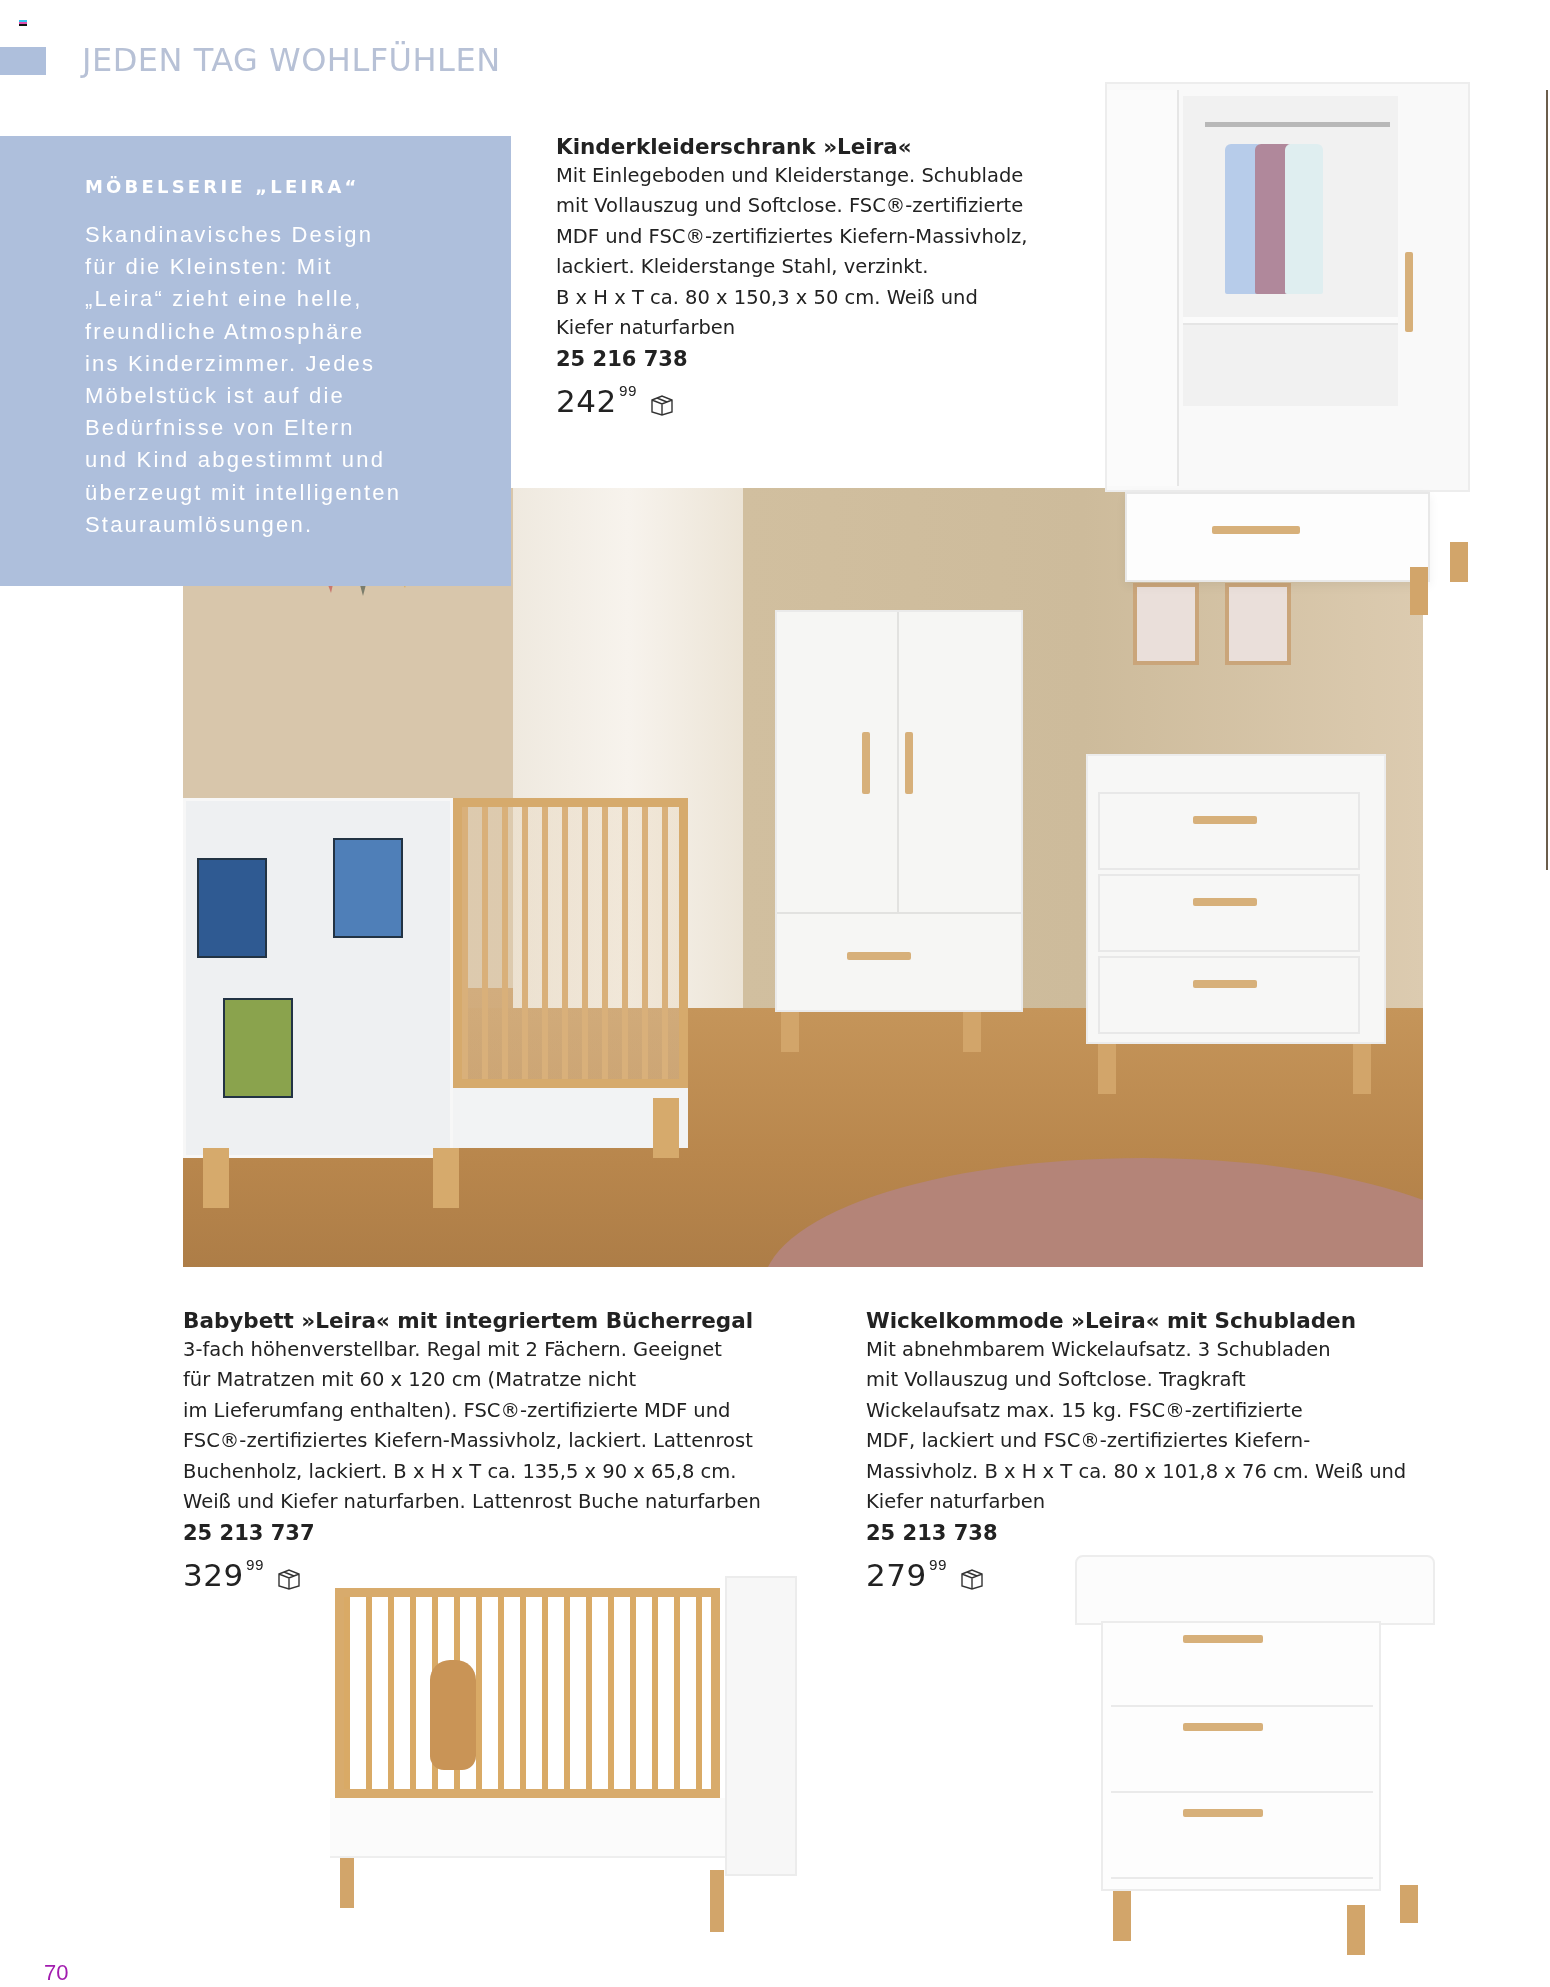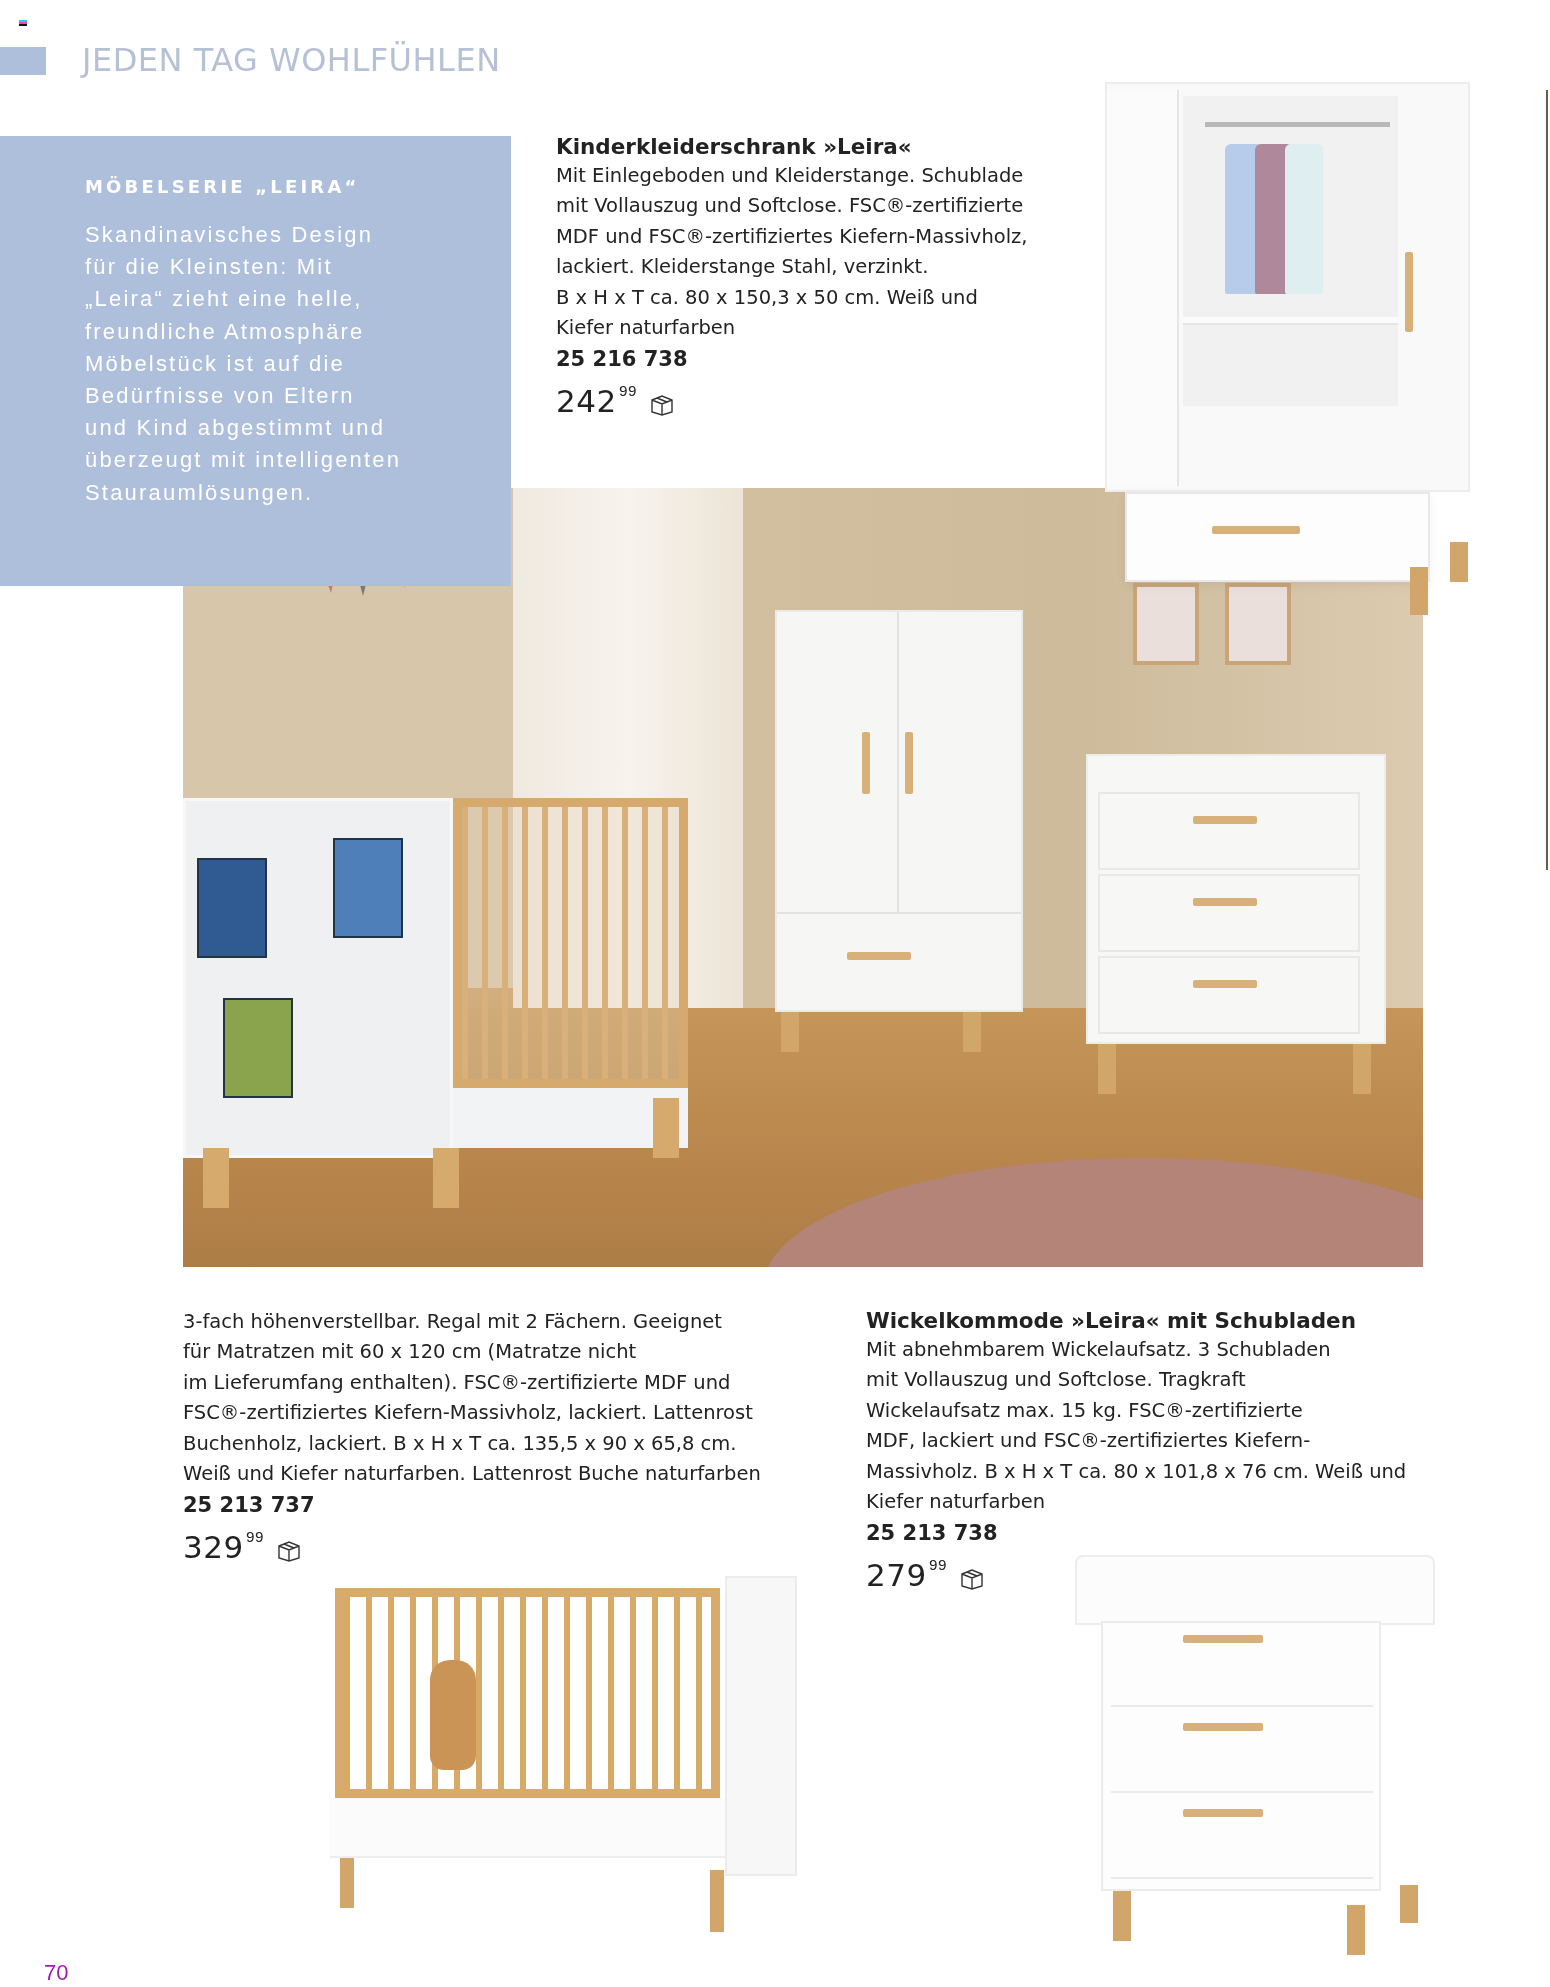--- a/index.html
+++ b/index.html
@@ -150,20 +150,21 @@
   <div class="leg" style="left:1170px;top:556px;height:50px;"></div>
 </div>
 
 <div class="intro-box">
   <h2 class="intro-title">MÖBELSERIE „LEIRA“</h2>
   <div class="intro-text">
     <div>Skandinavisches Design</div>
     <div>für die Kleinsten: Mit</div>
     <div>„Leira“ zieht eine helle,</div>
     <div>freundliche Atmosphäre</div>
+    <div>ins Kinderzimmer. Jedes</div>
     <div>Möbelstück ist auf die</div>
     <div>Bedürfnisse von Eltern</div>
     <div>und Kind abgestimmt und</div>
     <div>überzeugt mit intelligenten</div>
     <div>Stauraumlösungen.</div>
   </div>
 </div>
 
 <div class="product prod-wardrobe">
   <div class="p-title">Kinderkleiderschrank »Leira«</div>
@@ -194,20 +195,21 @@
   <div class="shelf"></div>
   <div class="handle-v" style="left:300px;top:170px;height:80px;"></div>
   <div class="drawer">
     <div class="handle-h" style="left:85px;top:32px;width:88px;"></div>
   </div>
   <div class="leg" style="left:305px;top:485px;height:48px;"></div>
   <div class="leg" style="left:345px;top:460px;height:40px;"></div>
 </div>
 
 <div class="product prod-crib">
+  <div class="p-title">Babybett »Leira« mit integriertem Bücherregal</div>
   <div class="p-desc">3-fach höhenverstellbar. Regal mit 2 Fächern. Geeignet
 für Matratzen mit 60 x 120 cm (Matratze nicht
 im Lieferumfang enthalten). FSC®-zertifizierte MDF und
 FSC®-zertifiziertes Kiefern-Massivholz, lackiert. Lattenrost
 Buchenholz, lackiert. B x H x T ca. 135,5 x 90 x 65,8 cm.
 Weiß und Kiefer naturfarben. Lattenrost Buche naturfarben</div>
   <div class="p-art">25 213 737</div>
   <div class="p-price">
     <span class="euros">329</span>
     <span class="cents">99</span>

